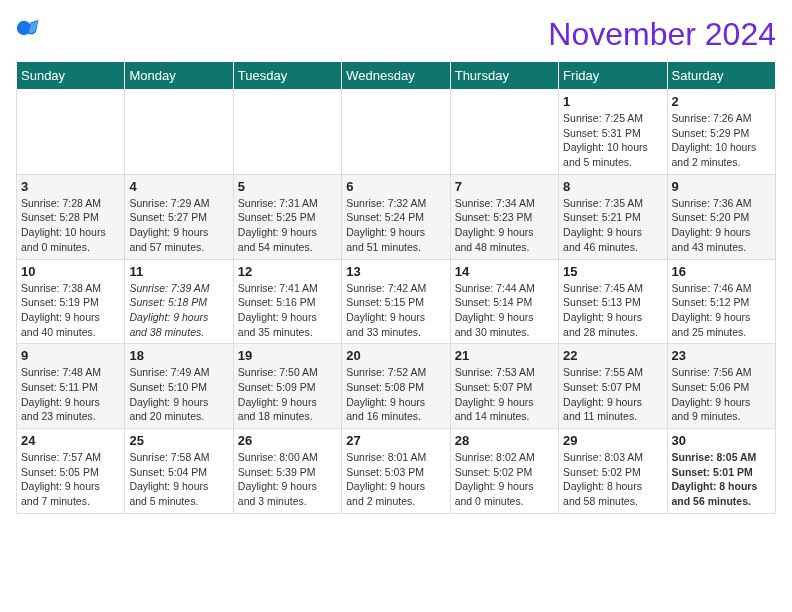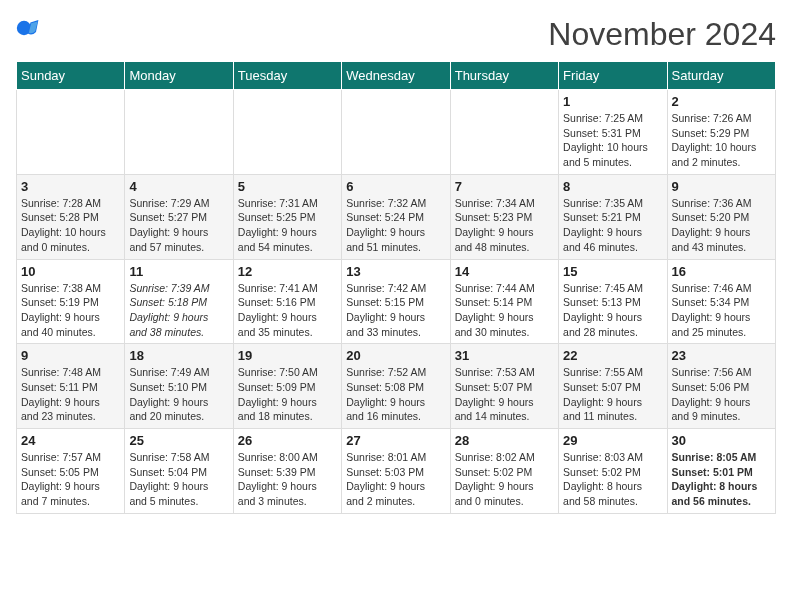--- a/index.html
+++ b/index.html
@@ -31,21 +31,21 @@
     .logo-icon {
       width: 24px;
       height: 24px;
     }
     .title-block {
       text-align: right;
     }
     .month-title {
       font-size: 32px;
       font-weight: normal;
-      color: #404040;
+      color: #6d28d9;
     }
     .subtitle {
       font-size: 15px;
       color: #333;
     }
     table {
       width: 100%;
       border-collapse: collapse;
       font-size: 11px;
     }
@@ -224,21 +224,21 @@
         <td>
           <div class="day-num">15</div>
           <div class="day-info" style="white-space: pre-line;">Sunrise: 7:45 AM
 Sunset: 5:13 PM
 Daylight: 9 hours
 and 28 minutes.</div>
         </td>
         <td>
           <div class="day-num">16</div>
           <div class="day-info" style="white-space: pre-line;">Sunrise: 7:46 AM
-Sunset: 5:34 PM
+Sunset: 5:12 PM
 Daylight: 9 hours
 and 25 minutes.</div>
         </td>
       </tr>
       <tr>
         <td>
           <div class="day-num">9</div>
           <div class="day-info" style="white-space: pre-line;">Sunrise: 7:48 AM
 Sunset: 5:11 PM
 Daylight: 9 hours
@@ -259,21 +259,21 @@
 and 18 minutes.</div>
         </td>
         <td>
           <div class="day-num">20</div>
           <div class="day-info" style="white-space: pre-line;">Sunrise: 7:52 AM
 Sunset: 5:08 PM
 Daylight: 9 hours
 and 16 minutes.</div>
         </td>
         <td>
-          <div class="day-num">31</div>
+          <div class="day-num">21</div>
           <div class="day-info" style="white-space: pre-line;">Sunrise: 7:53 AM
 Sunset: 5:07 PM
 Daylight: 9 hours
 and 14 minutes.</div>
         </td>
         <td>
           <div class="day-num">22</div>
           <div class="day-info" style="white-space: pre-line;">Sunrise: 7:55 AM
 Sunset: 5:07 PM
 Daylight: 9 hours

